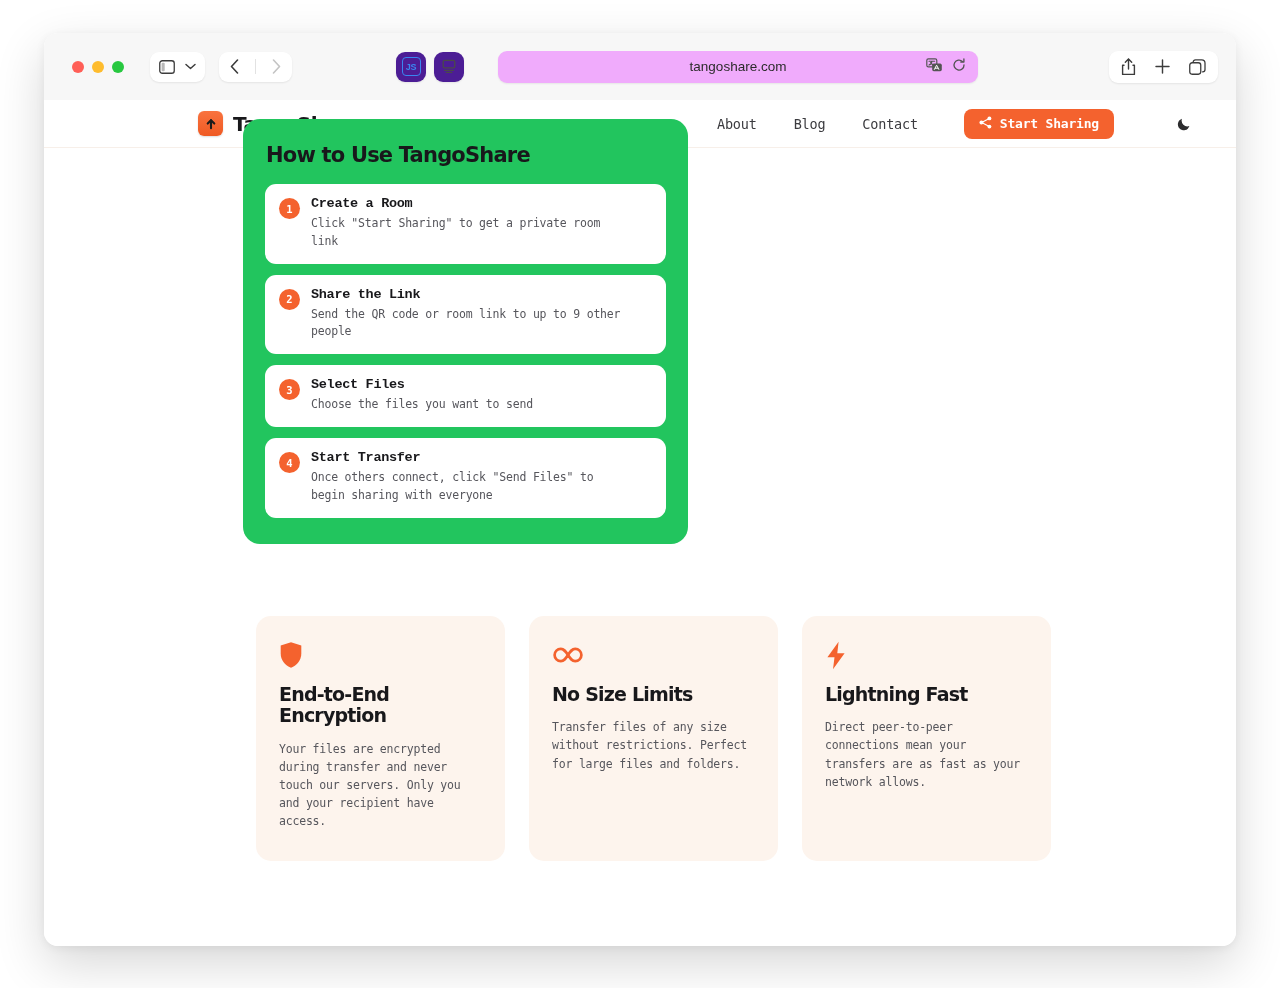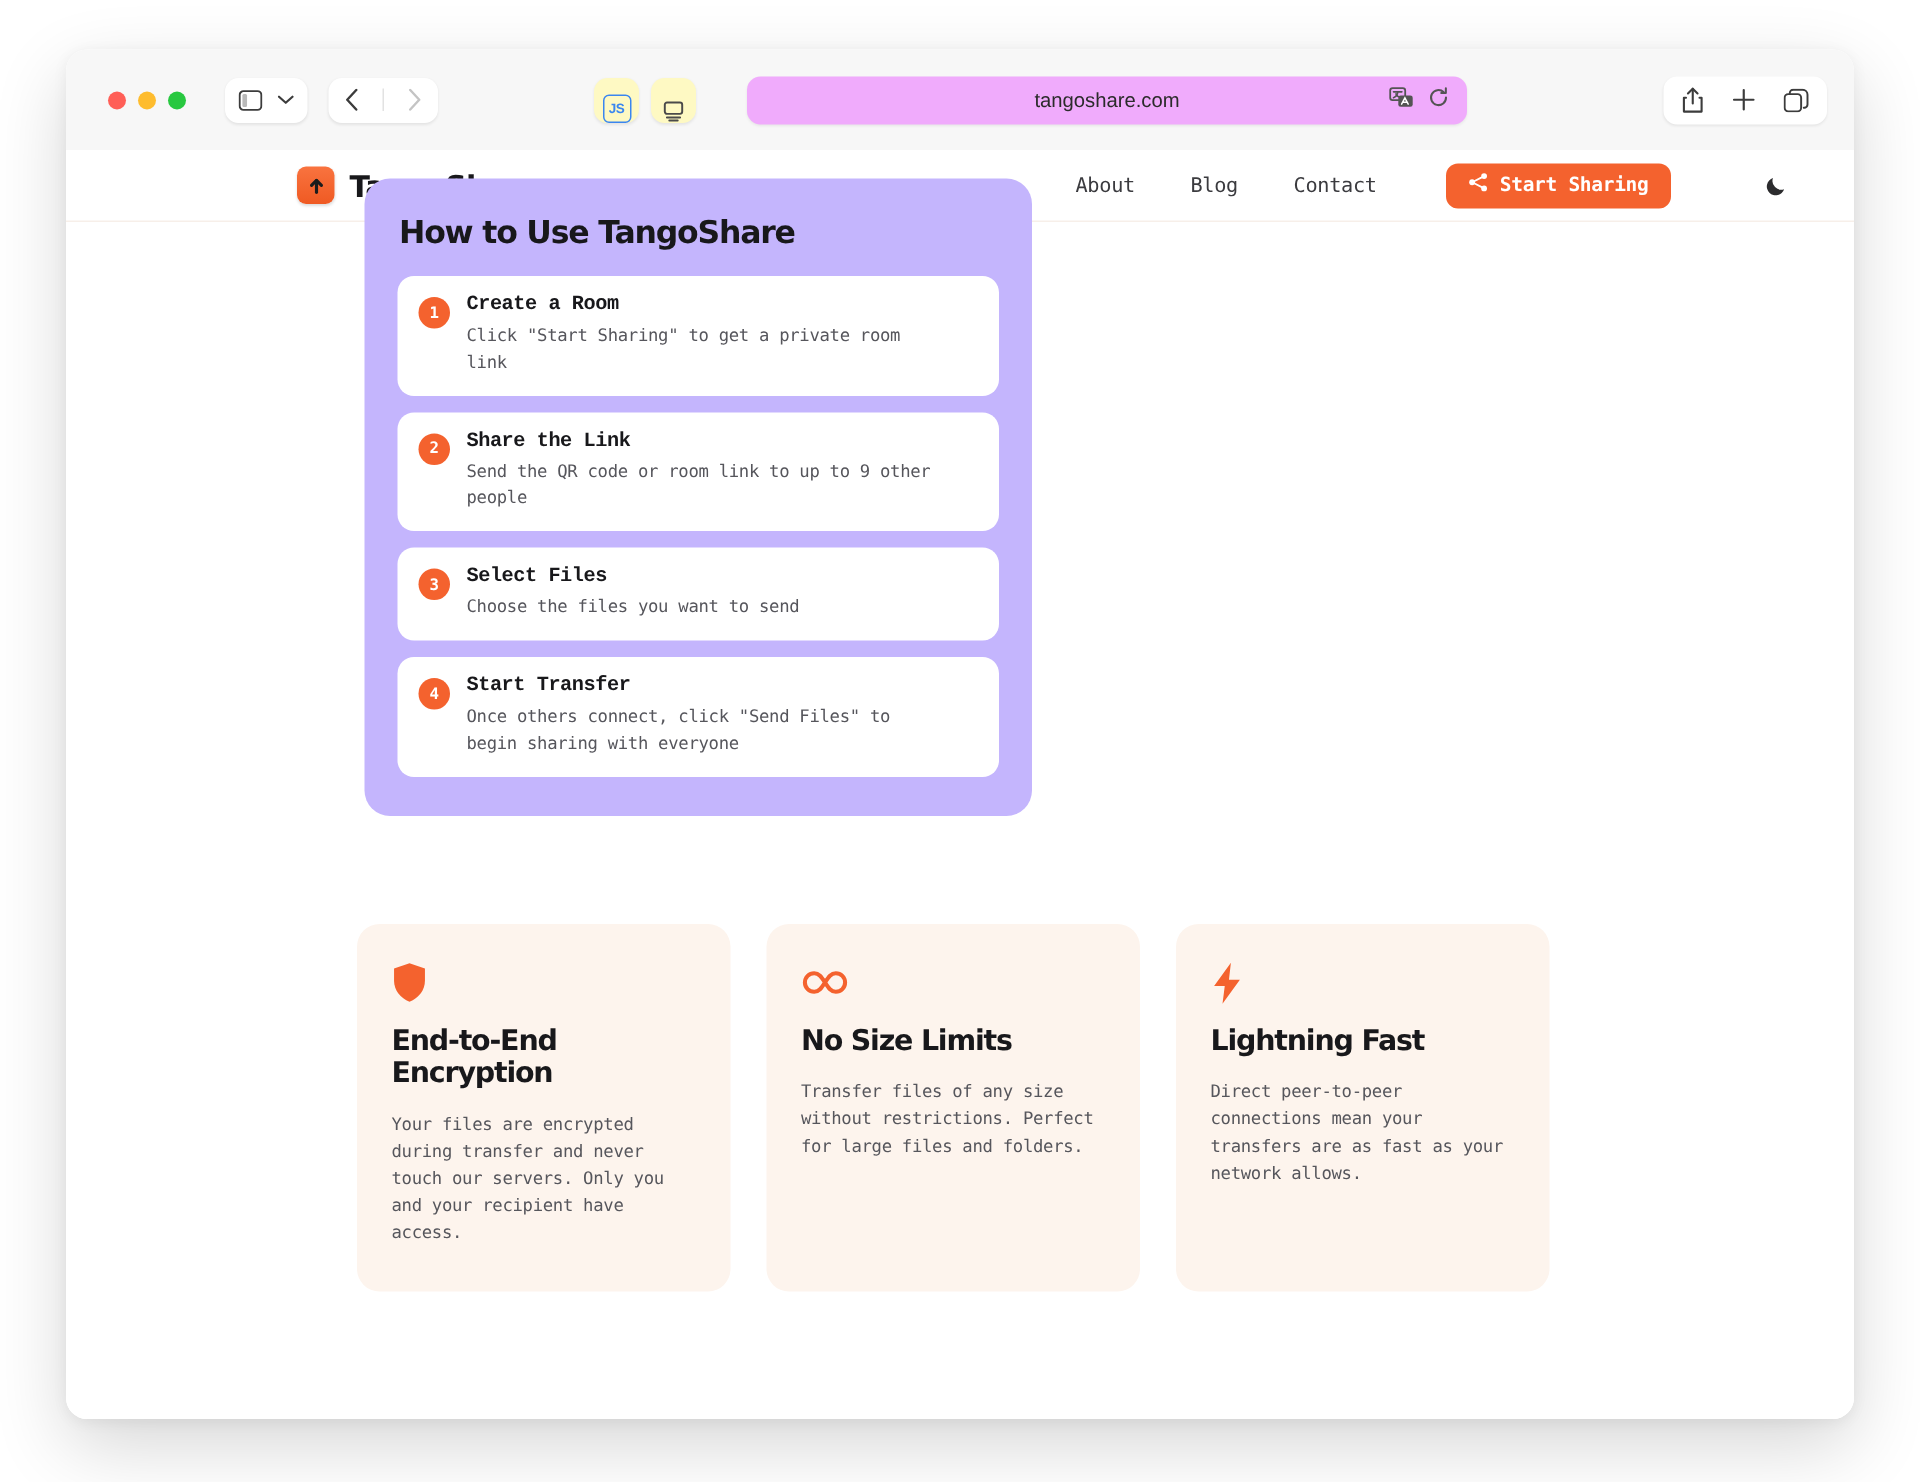--- a/index.html
+++ b/index.html
@@ -65,21 +65,21 @@
 
   .mid-group {
     position: absolute;
     left: 352px;
     display: flex;
     gap: 8px;
     align-items: center;
   }
   .mid-pill {
     width: 30px; height: 30px; border-radius: 9px;
-    background: #fef9c3; display: flex; align-items: flex-end; justify-content: center;
+    background: #4c1d95; display: flex; align-items: center; justify-content: center;
     box-shadow: 0 1px 2px rgba(0,0,0,0.08);
   }
   .js-badge {
     width: 19px; height: 19px; border: 1.4px solid #3a86f0;
     border-radius: 4px; color: #3a86f0; font-size: 9px;
     font-family: "Liberation Sans", sans-serif; font-weight: bold;
     display: flex; align-items: center; justify-content: center;
     letter-spacing: -0.3px;
   }
 
@@ -180,21 +180,21 @@
     display: flex; align-items: center;
     cursor: pointer;
   }
 
   
   .howto-card {
     position: absolute;
     left: 199px;
     top: 19px;
     width: 445px;
-    background: #c4b5fd;
+    background: #22c55e;
     border-radius: 17px;
     padding: 24px 22px 26px 22px;
   }
   .howto-title {
     font-family: "DejaVu Sans", "Liberation Sans", sans-serif;
     font-weight: bold;
     font-size: 21px;
     letter-spacing: -0.8px;
     color: #18181b;
     margin-bottom: 17px;
@@ -233,21 +233,21 @@
     font-size: 11.5px;
     color: #56565c;
     line-height: 1.55;
     letter-spacing: -0.2px;
     max-width: 312px;
   }
 
   
   .features {
     position: absolute;
-    left: 194px;
+    left: 212px;
     top: 516px;
     width: 796px;
     display: flex;
     gap: 24px;
   }
   .feature {
     width: 249px;
     background: #fdf4ed;
     border-radius: 15px;
     padding: 24px 23px 26px 23px;

